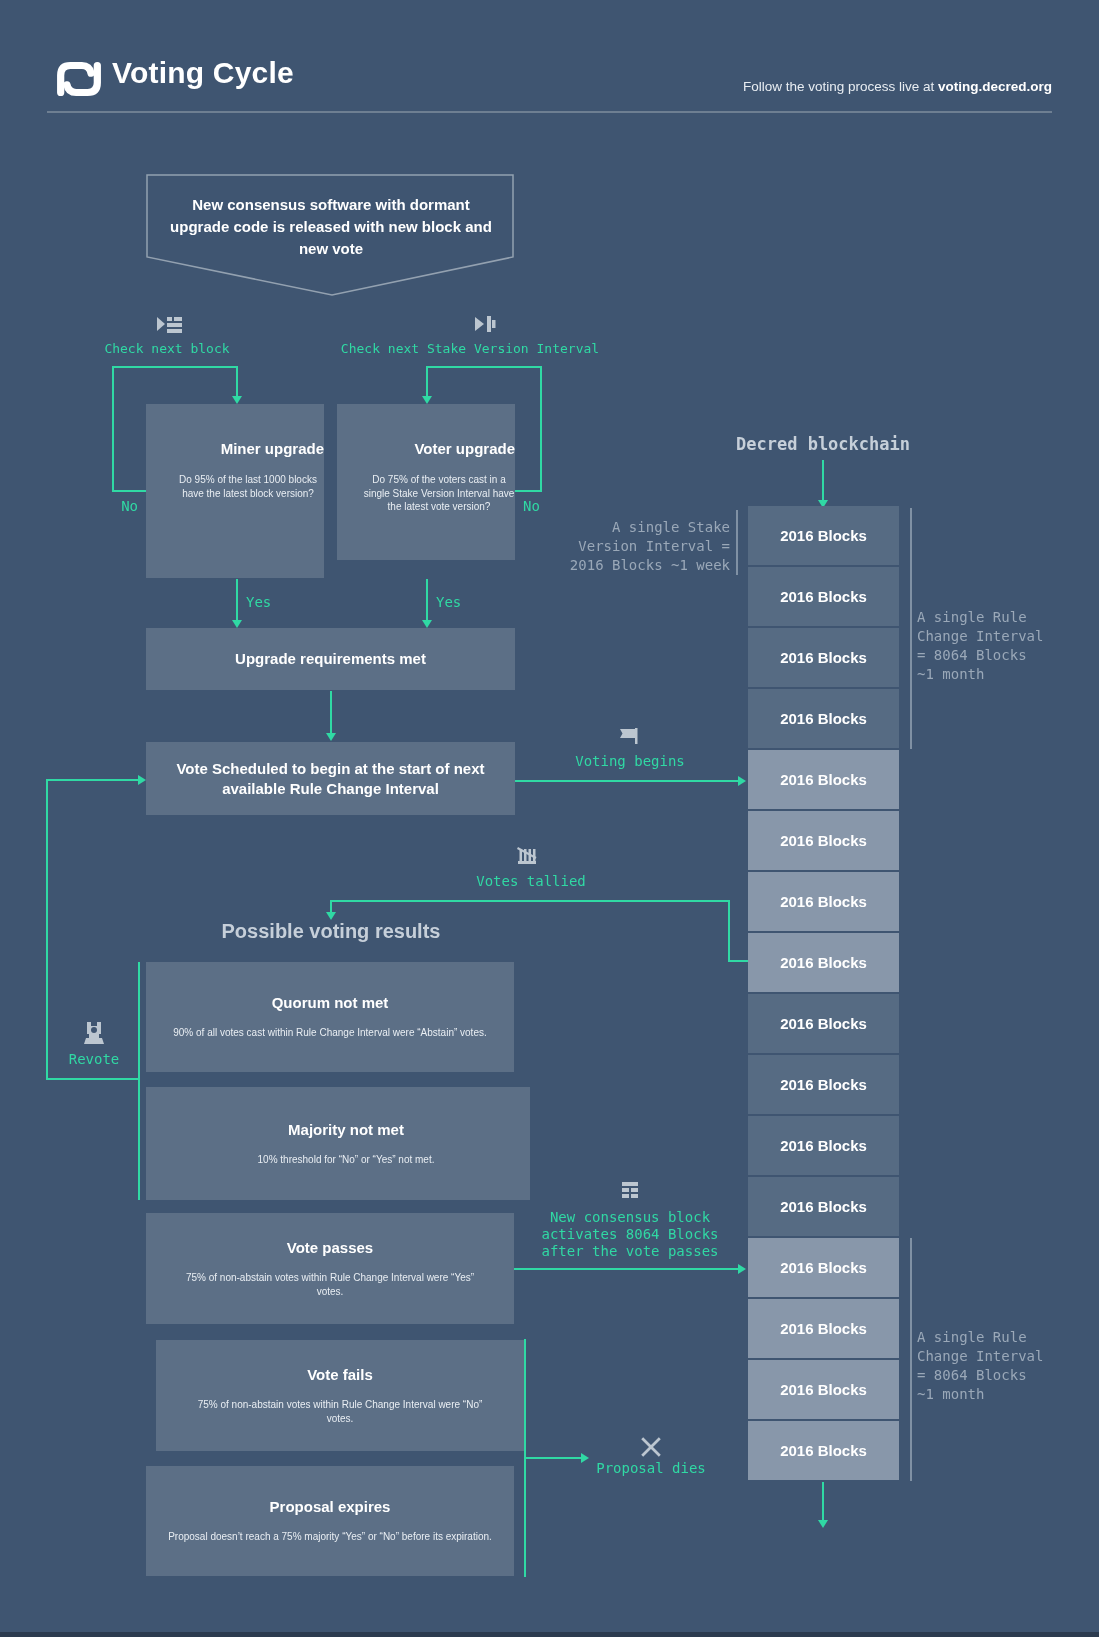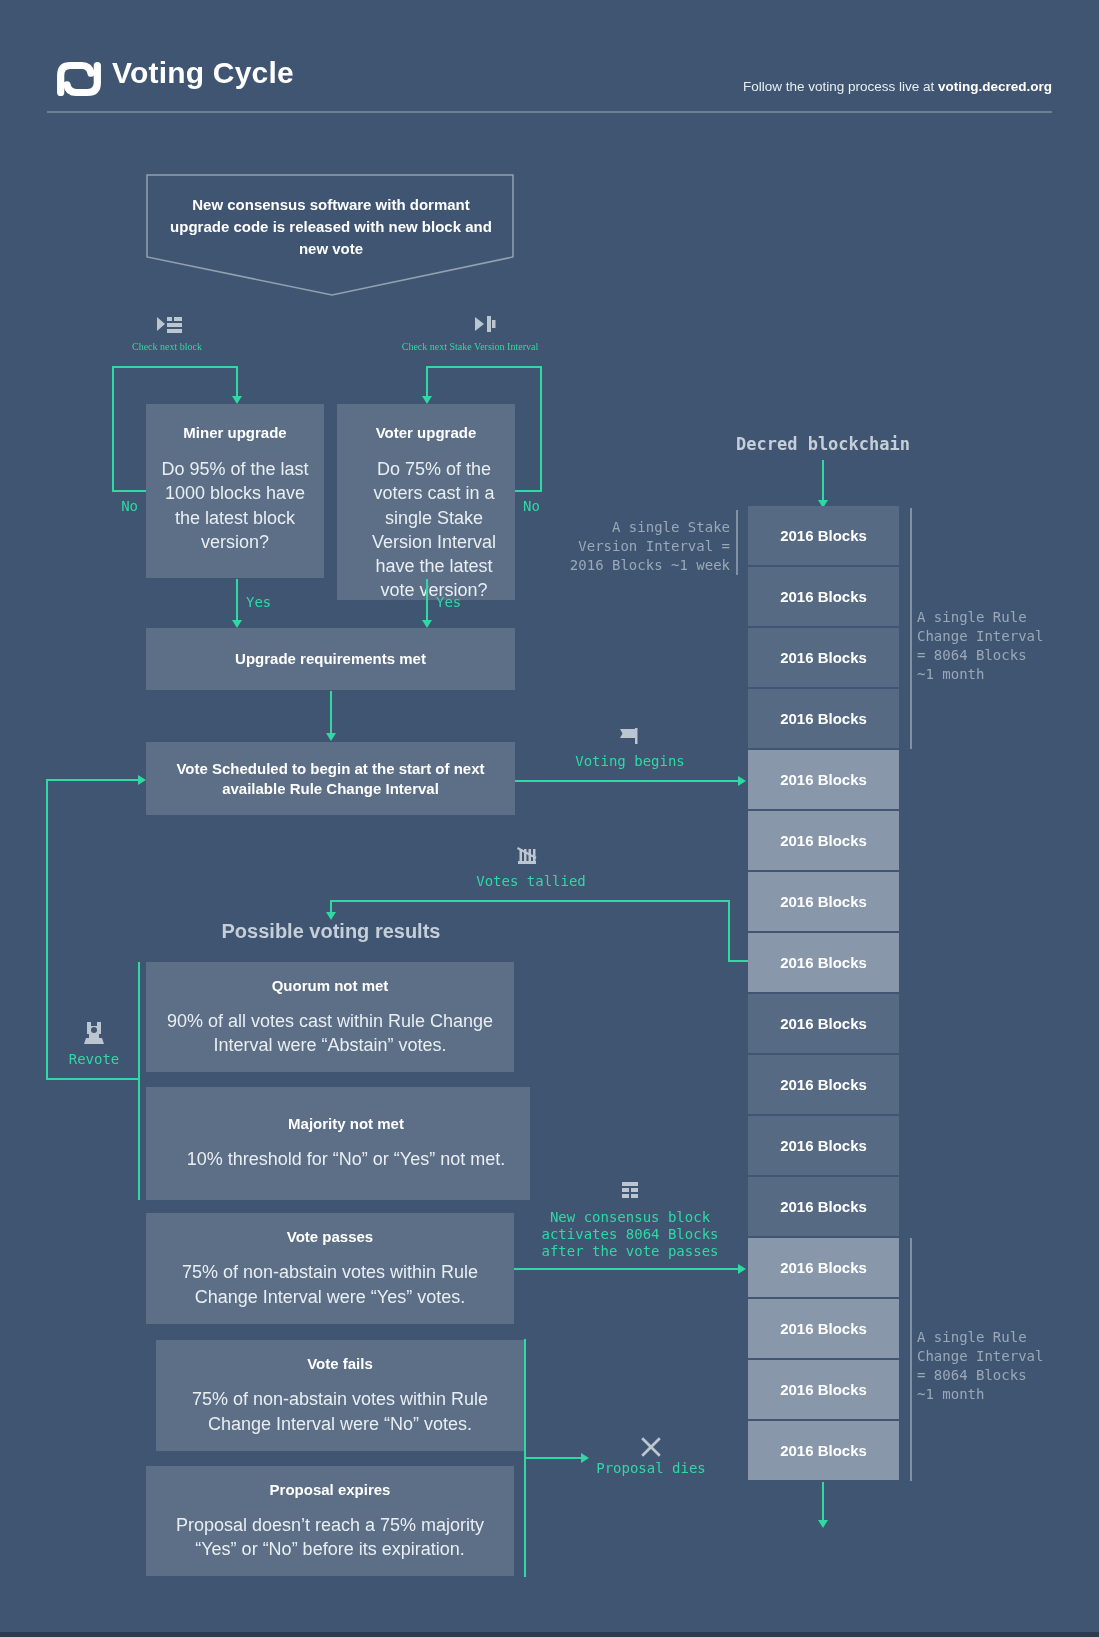--- a/index.html
+++ b/index.html
@@ -7,28 +7,28 @@
          font-family:"Liberation Sans",sans-serif;}
   .abs{position:absolute;}
   
   .app-title{position:absolute;left:112px;top:56px;font-size:30px;font-weight:bold;color:#ffffff;letter-spacing:.2px;}
   .tagline{position:absolute;right:47px;top:79px;font-size:13.5px;color:#e8edf2;}
   .tagline b{color:#ffffff;}
   .divider{position:absolute;left:47px;top:111px;width:1005px;height:1.5px;background:#6e7f92;}
   
   .box{position:absolute;background:#5c6f86;color:#edf1f5;display:flex;flex-direction:column;
        justify-content:center;align-items:center;text-align:center;gap:15px;}
-  .box.topalign{justify-content:flex-start;padding-top:20px;box-sizing:border-box;}
+  .box.topalign{justify-content:flex-start;padding-top:36px;box-sizing:border-box;align-items:flex-end;}
   .box-title{font-size:15px;font-weight:bold;color:#ffffff;}
-  .box-body{font-size:18px;line-height:1.35;color:#e9eef3;}
+  .box-body{font-size:10px;line-height:1.35;color:#e9eef3;}
   .box-strong{font-size:15px;font-weight:bold;color:#ffffff;line-height:1.3;}
   
   .mono{font-family:"DejaVu Sans Mono","Liberation Mono",monospace;}
   .glabel{position:absolute;color:#30d9a4;font-size:14px;text-align:center;}
-  .glabel.small{font-size:10px;font-family:Liberation Serif, serif;}
+  .glabel.small{font-size:13px;}
   .note{position:absolute;color:#9aa8b8;font-size:14px;line-height:19px;}
   .heading{position:absolute;font-weight:bold;color:#c6cfd9;text-align:center;}
   
   .gl{position:absolute;background:#30d9a4;}
   .bl{position:absolute;background:#8091a4;}
   .ah-d{position:absolute;width:0;height:0;border-left:5px solid transparent;border-right:5px solid transparent;border-top:8px solid #30d9a4;}
   .ah-r{position:absolute;width:0;height:0;border-top:5px solid transparent;border-bottom:5px solid transparent;border-left:8px solid #30d9a4;}
   
   .block{position:absolute;left:748px;width:151px;height:59px;display:flex;align-items:center;justify-content:center;
          color:#ffffff;font-size:15px;font-weight:bold;}
@@ -93,21 +93,21 @@
   <div class="gl" style="left:426px;top:366px;width:2px;height:32px;"></div>
   <div class="ah-d" style="left:422px;top:396px;"></div>
 
   <div class="glabel mono" style="left:104px;top:498px;width:34px;text-align:right;">No</div>
   <div class="glabel mono" style="left:523px;top:498px;">No</div>
 
   <div class="box topalign" style="left:146px;top:404px;width:178px;height:174px;gap:16px;">
     <div class="box-title">Miner upgrade</div>
     <div class="box-body" style="max-width:152px;">Do 95% of the last 1000 blocks have the latest block version?</div>
   </div>
-  <div class="box topalign" style="left:337px;top:404px;width:178px;height:196px;gap:16px;">
+  <div class="box topalign" style="left:337px;top:404px;width:178px;height:156px;gap:16px;">
     <div class="box-title">Voter upgrade</div>
     <div class="box-body" style="max-width:152px;margin-left:16px;">Do 75% of the voters cast in a single Stake Version Interval have the latest vote version?</div>
   </div>
 
   <div class="gl" style="left:236px;top:579px;width:2px;height:42px;"></div>
   <div class="ah-d" style="left:232px;top:620px;"></div>
   <div class="glabel mono" style="left:246px;top:594px;">Yes</div>
   <div class="gl" style="left:426px;top:579px;width:2px;height:42px;"></div>
   <div class="ah-d" style="left:422px;top:620px;"></div>
   <div class="glabel mono" style="left:436px;top:594px;">Yes</div>

